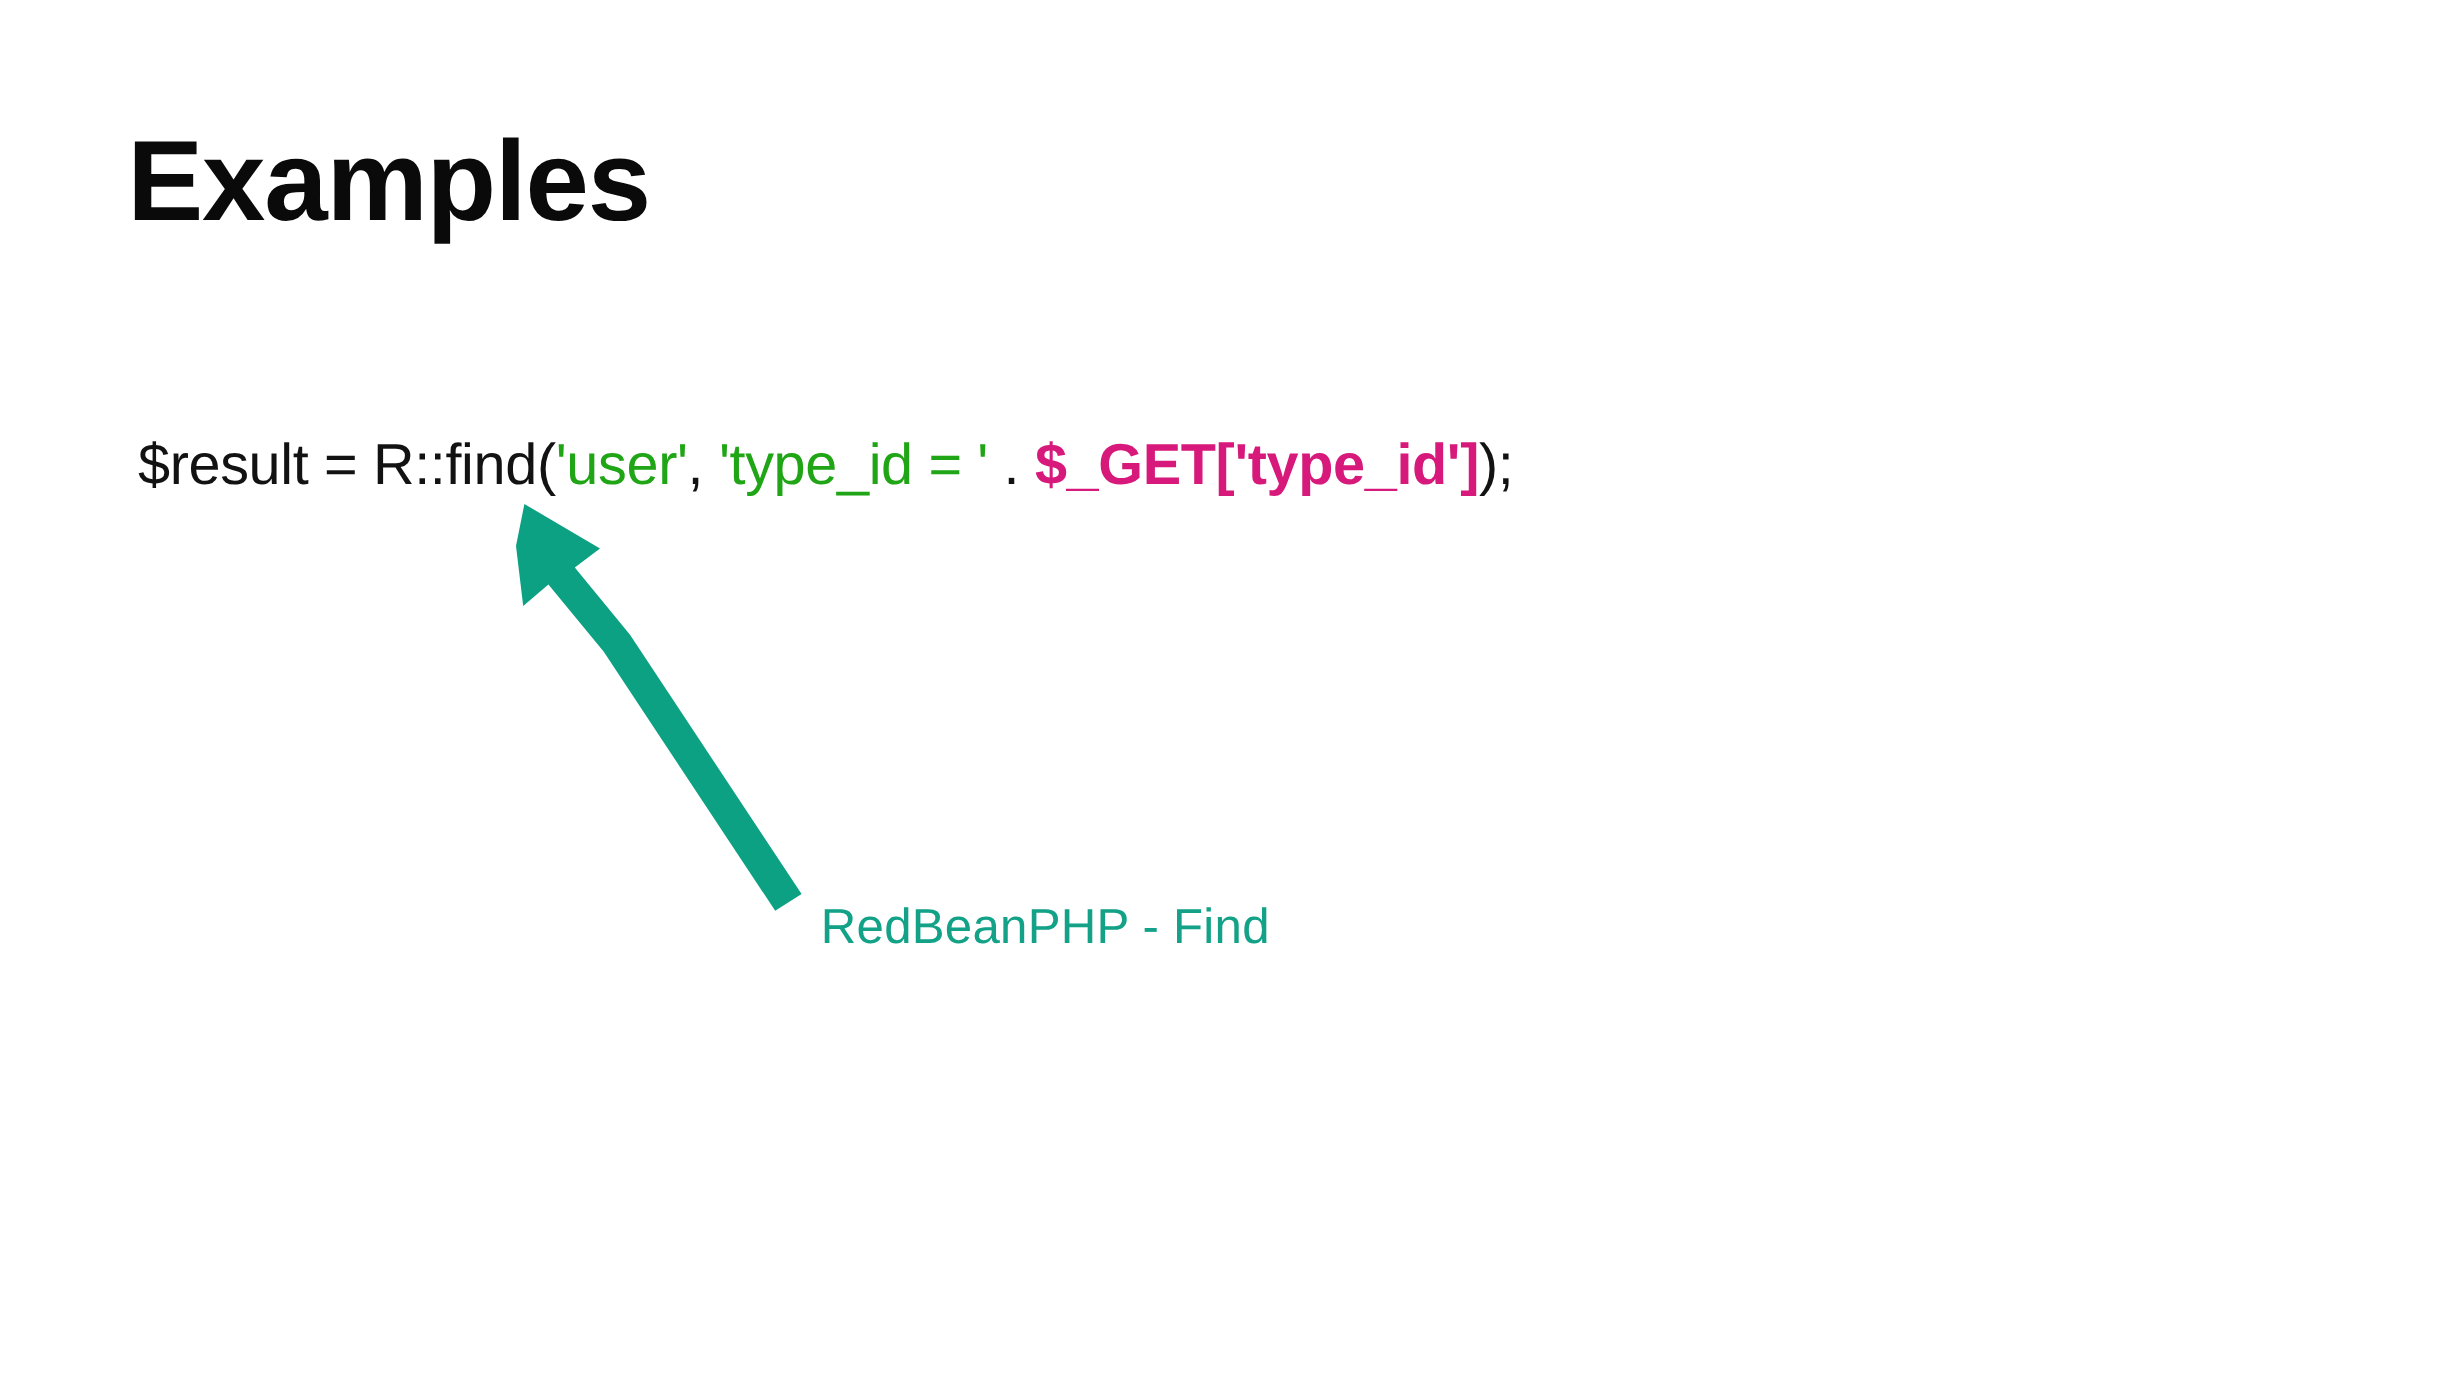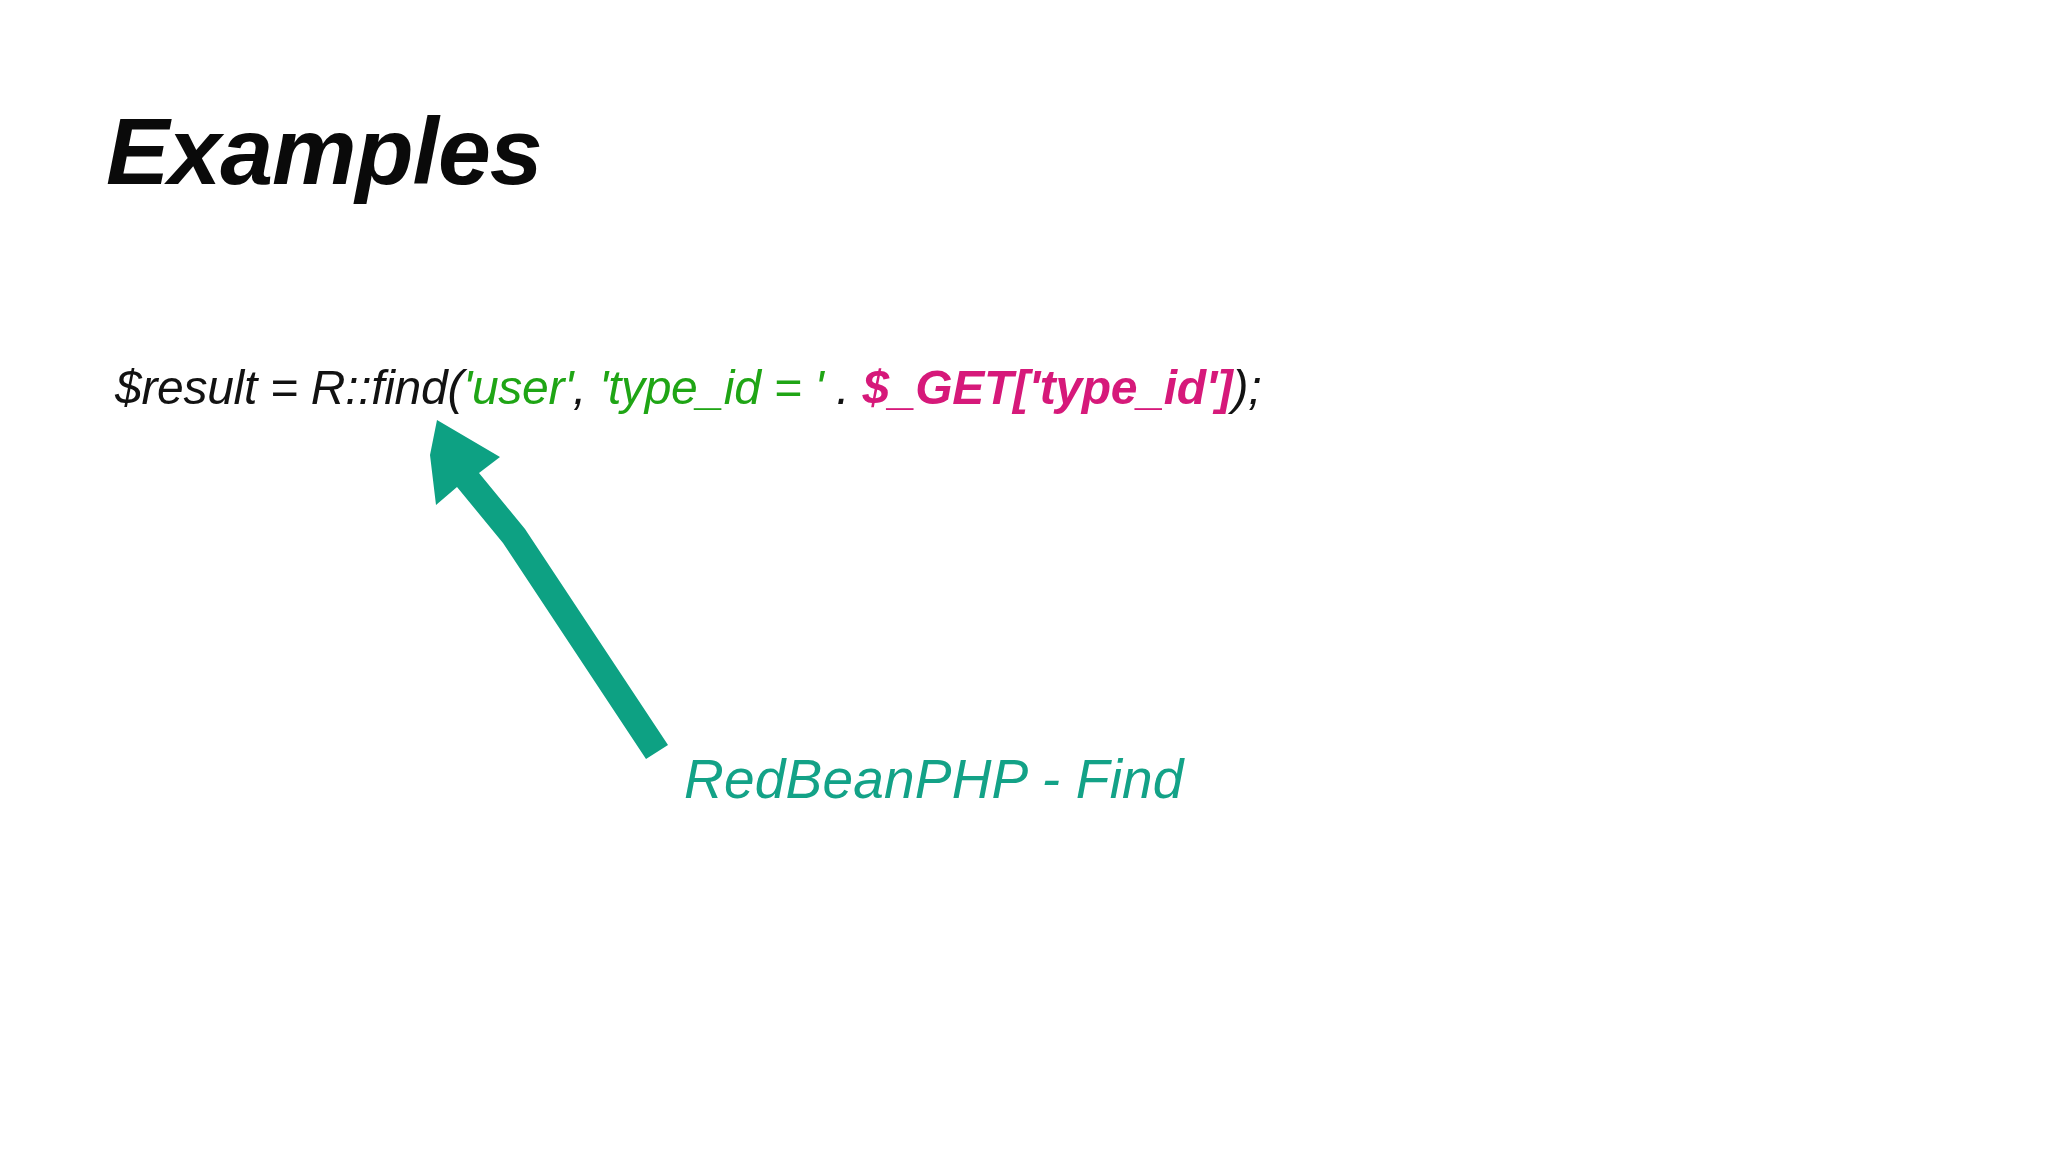--- a/index.html
+++ b/index.html
@@ -61,32 +61,32 @@
     width: 300px;
     height: 370px;
     pointer-events: none;
   }
 
   
   .annotation-caption {
     position: absolute;
     left: 684px;
     top: 752px;
-    font-size: 55px;
+    font-size: 41px;
     line-height: 1.0;
     font-weight: normal;
     color: #13A287;
     white-space: nowrap;
     letter-spacing: 0.2px;
   }
 </style>
 </head>
 <body>
 
-<div class="slide" style="background: rgb(255, 255, 255); font-style: italic;">
+<div class="slide" style="background: rgb(255, 255, 255);">
 
   <div class="slide-title" style="color: rgb(10, 10, 10);">Examples</div>
 
   <div class="code-line">
     <span class="tok-plain" style="color: rgb(18, 18, 18);">$result = R::find(</span><span class="tok-string" style="color: rgb(31, 165, 21);">'user'</span><span class="tok-plain" style="color: rgb(18, 18, 18);">, </span><span class="tok-string" style="color: rgb(31, 165, 21);">'type_id = '</span><span class="tok-plain" style="color: rgb(18, 18, 18);"> . </span><span class="tok-super" style="color: rgb(214, 25, 122);">$_GET['type_id']</span><span class="tok-plain" style="color: rgb(18, 18, 18);">);</span>
   </div>
 
   <svg class="annotation-arrow" viewBox="0 0 300 370" xmlns="http://www.w3.org/2000/svg">
 
     <polygon points="37,25 100,62 79,78 125,134 268,350 246,364 103,148 57,92 36,110 30,60" fill="#0DA183"></polygon>

